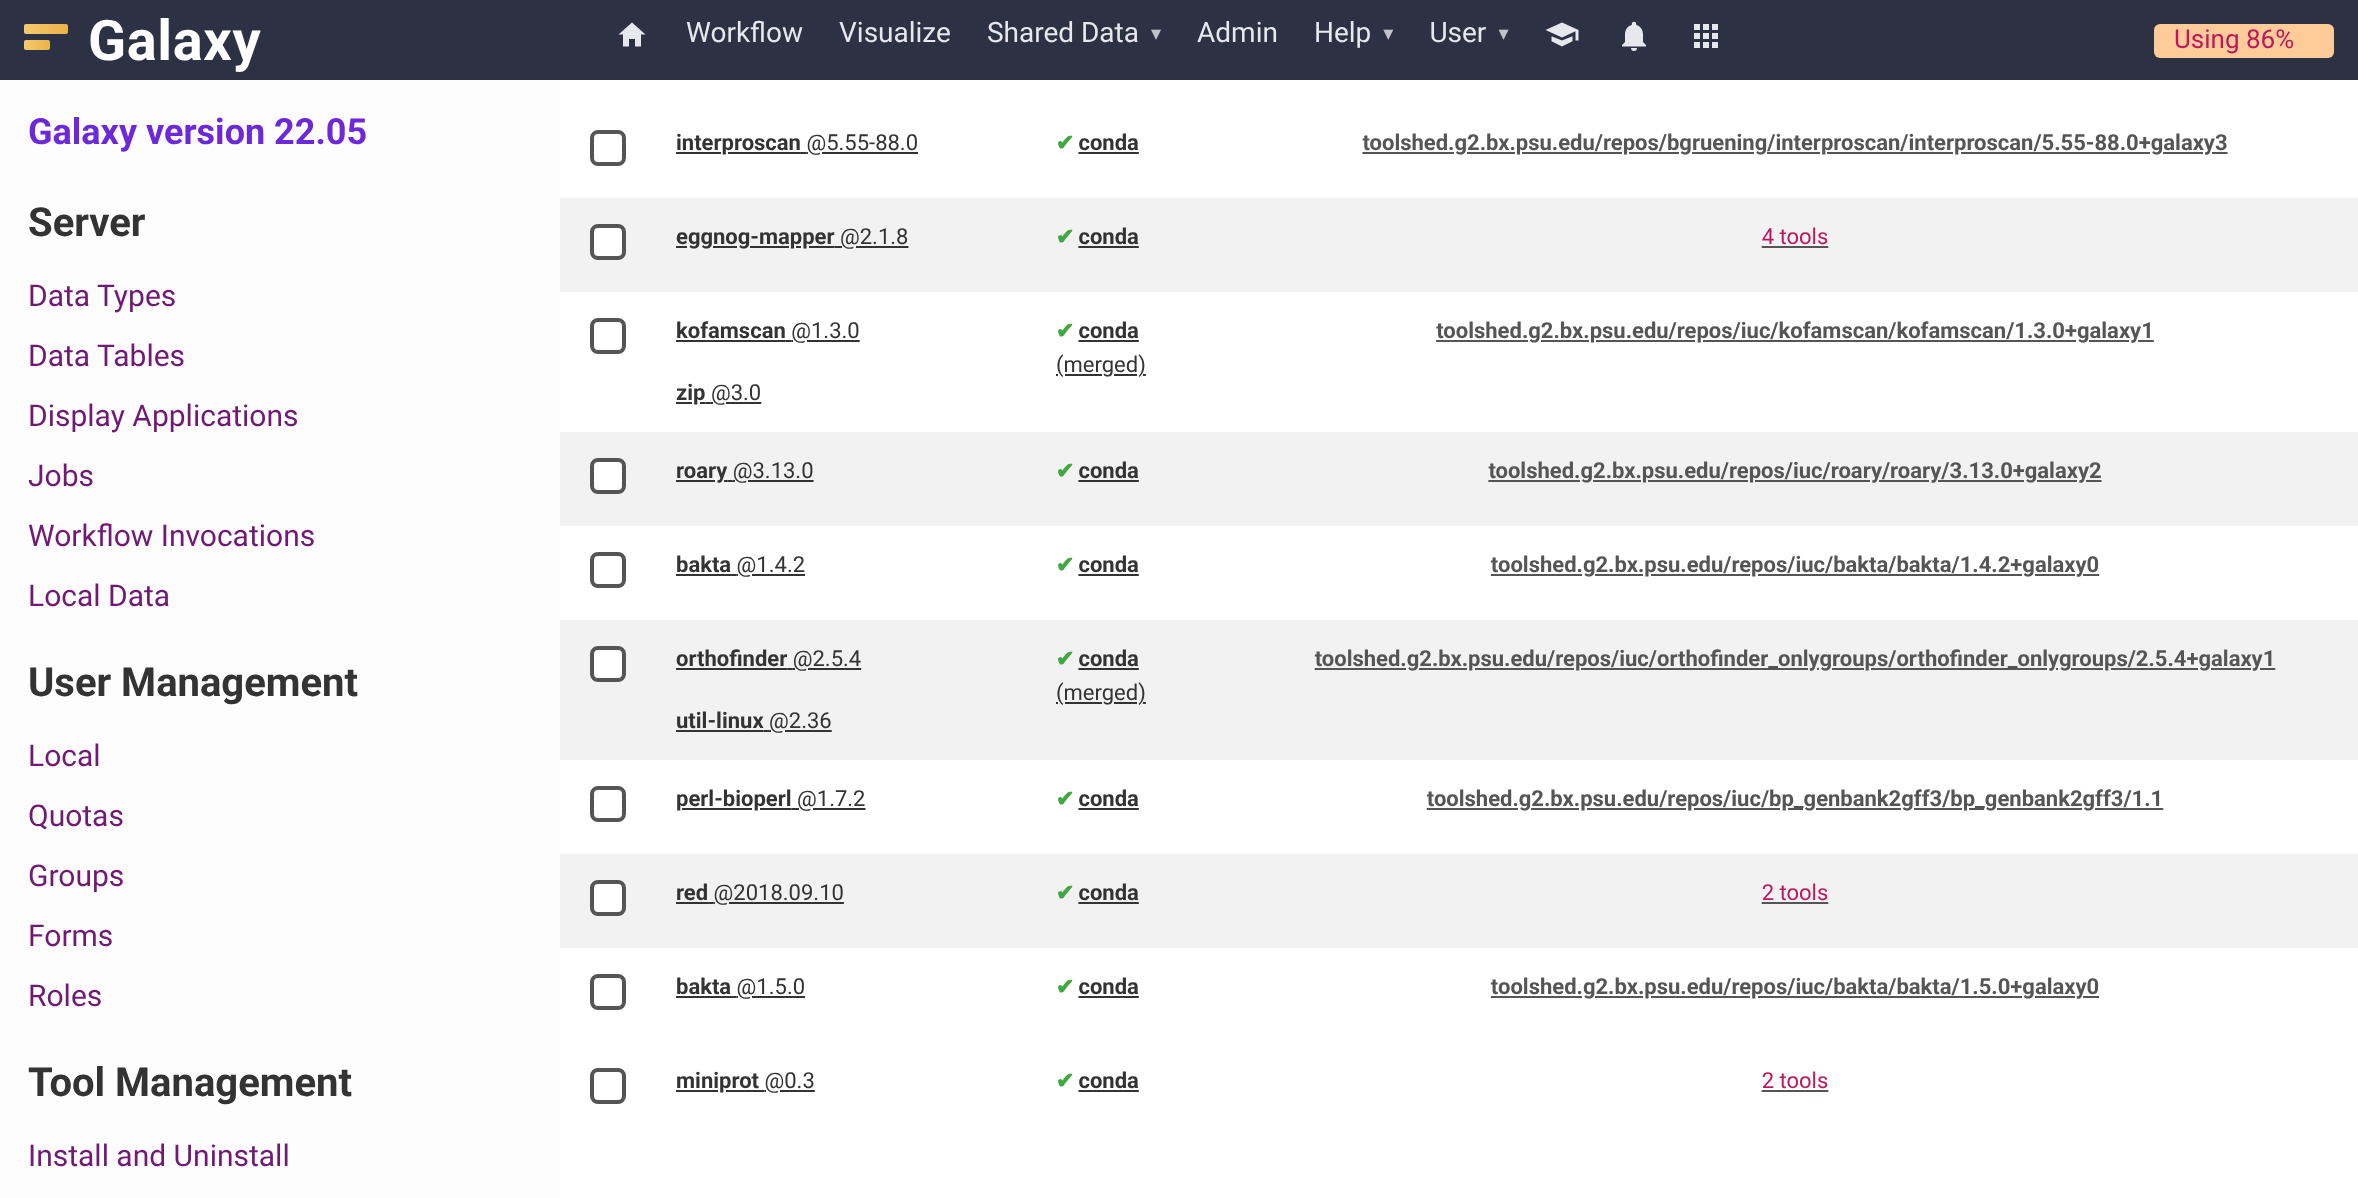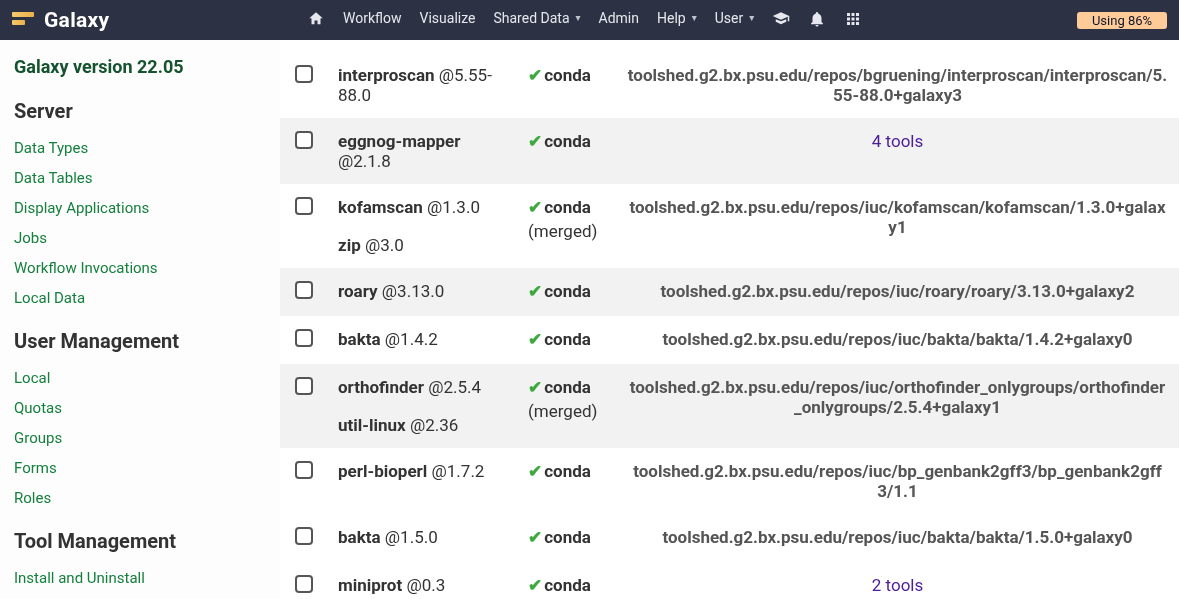--- a/index.html
+++ b/index.html
@@ -4,49 +4,49 @@
 <style>
   * { box-sizing: border-box; margin: 0; padding: 0; }
   body { font-family: -apple-system, BlinkMacSystemFont, "Segoe UI", Roboto, Helvetica, Arial, sans-serif; font-size: 14px; color: #333; background: #fff; width: 1179px; }
 
   
   .topbar { background: #2c3143; color: #cfd2da; height: 40px; display: flex; align-items: center; padding: 0 12px; }
   .brand { display: flex; align-items: center; gap: 10px; width: 295px; }
   .brand-logo { width: 22px; height: 16px; display: flex; flex-direction: column; gap: 3px; }
   .brand-logo .bar { height: 5px; background: linear-gradient(90deg,#f7c96b,#e9b24a); border-radius:1px;}
   .brand-logo .bar.short { width: 60%; }
-  .brand-text { color: #fff; font-size: 21px; font-weight: 700; letter-spacing: .3px; }
+  .brand-text { color: #fff; font-size: 28px; font-weight: 700; letter-spacing: .3px; }
   .nav-links { display: flex; align-items: flex-start; gap: 18px; flex: 1; }
   .nav-item { color: #e6e8ee; cursor: pointer; display:flex; align-items:center; gap:4px;}
   .caret::after { content: "▾"; font-size: 10px; margin-left: 2px; opacity:.8;}
   .icon-btn svg { width:18px; height:18px; fill:#e6e8ee; }
   .right-cluster { display:flex; align-items:center; gap:18px; margin-left:auto; }
-  .usage-badge { background: #ffcc99; color: #0f172a; border-radius: 3px; padding: 1px 10px; font-size: 13px; min-width:90px; text-align:center;}
+  .usage-badge { background: #ffcc99; color: #be185d; border-radius: 3px; padding: 1px 10px; font-size: 13px; min-width:90px; text-align:left;}
 
   
   .main { display:flex; }
   .sidebar { width: 280px; padding: 16px 14px 40px 14px; background: #fdfdfd; }
-  .version { font-size: 18px; font-weight: 700; color:#14532d; margin-bottom: 22px; }
+  .version { font-size: 18px; font-weight: 700; color:#6d28d9; margin-bottom: 22px; }
   .sec-head { font-size: 20px; font-weight: 700; color:#333; margin: 16px 0 10px 0; }
-  .sidebar a.item { display:block; color:#15803d; font-size:15px; padding: 6px 0; cursor:pointer; }
+  .sidebar a.item { display:block; color:#701a75; font-size:15px; padding: 6px 0; cursor:pointer; }
 
   .content { flex:1; padding-top: 12px; }
   table { width:100%; border-collapse: collapse; }
-  tr.row td { padding: 13px 10px 13px 10px; vertical-align: top; font-size:17px; }
+  tr.row td { padding: 13px 10px 13px 10px; vertical-align: top; font-size:11px;text-decoration:underline; }
   tr.row.alt { background: #f2f2f2; }
   td.cbcell { width:48px; text-align:center; }
   .cb { width:18px; height:18px; border:2px solid #555; border-radius:4px; display:inline-block; cursor:pointer; background:#fff;}
   td.namecell { width:190px; font-weight:700; color:#333; }
   td.namecell .ver { font-weight:400; }
   td.namecell .line2 { font-weight:700; margin-top:18px;}
   td.resolver { width:98px; color:#333; font-weight:700;}
   td.resolver .merged { font-weight:400; display:block; margin-top:4px;}
   .check { color:#3fa83f; font-weight:700; margin-right:2px; display:inline-block;}
   td.used { color:#555; font-weight:700; word-break: break-all; padding-right:30px;text-align:center;}
-  td.used .faint { color:#4c1d95; font-weight:400;}
+  td.used .faint { color:#be185d; font-weight:400;}
 </style>
 </head>
 <body>
 
 <div class="topbar">
   <div class="brand">
     <span class="brand-logo">
       <span class="bar"></span>
         <span class="bar short"></span>
     </span>
@@ -145,20 +145,26 @@
             <td class="namecell"><span>orthofinder</span> <span class="ver">@2.5.4</span><div class="line2"><span>util-linux</span> <span class="ver">@2.36</span></div></td>
             <td class="resolver"><span class="check">✔</span>conda<span class="merged">(merged)</span></td>
             <td class="used">toolshed.g2.bx.psu.edu/repos/iuc/orthofinder_onlygroups/orthofinder_onlygroups/2.5.4+galaxy1</td>
           </tr>
           <tr class="row">
             <td class="cbcell"><span class="cb"></span></td>
             <td class="namecell"><span>perl-bioperl</span> <span class="ver">@1.7.2</span></td>
             <td class="resolver"><span class="check">✔</span>conda</td>
             <td class="used">toolshed.g2.bx.psu.edu/repos/iuc/bp_genbank2gff3/bp_genbank2gff3/1.1</td>
           </tr>
+          <tr class="row alt">
+            <td class="cbcell"><span class="cb"></span></td>
+            <td class="namecell"><span>red</span> <span class="ver">@2018.09.10</span></td>
+            <td class="resolver"><span class="check">✔</span>conda</td>
+            <td class="used"><span class="faint">2 tools</span></td>
+          </tr>
           <tr class="row">
             <td class="cbcell"><span class="cb"></span></td>
             <td class="namecell"><span>bakta</span> <span class="ver">@1.5.0</span></td>
             <td class="resolver"><span class="check">✔</span>conda</td>
             <td class="used">toolshed.g2.bx.psu.edu/repos/iuc/bakta/bakta/1.5.0+galaxy0</td>
           </tr>
           <tr class="row">
             <td class="cbcell"><span class="cb"></span></td>
             <td class="namecell"><span>miniprot</span> <span class="ver">@0.3</span></td>
             <td class="resolver"><span class="check">✔</span>conda</td>

